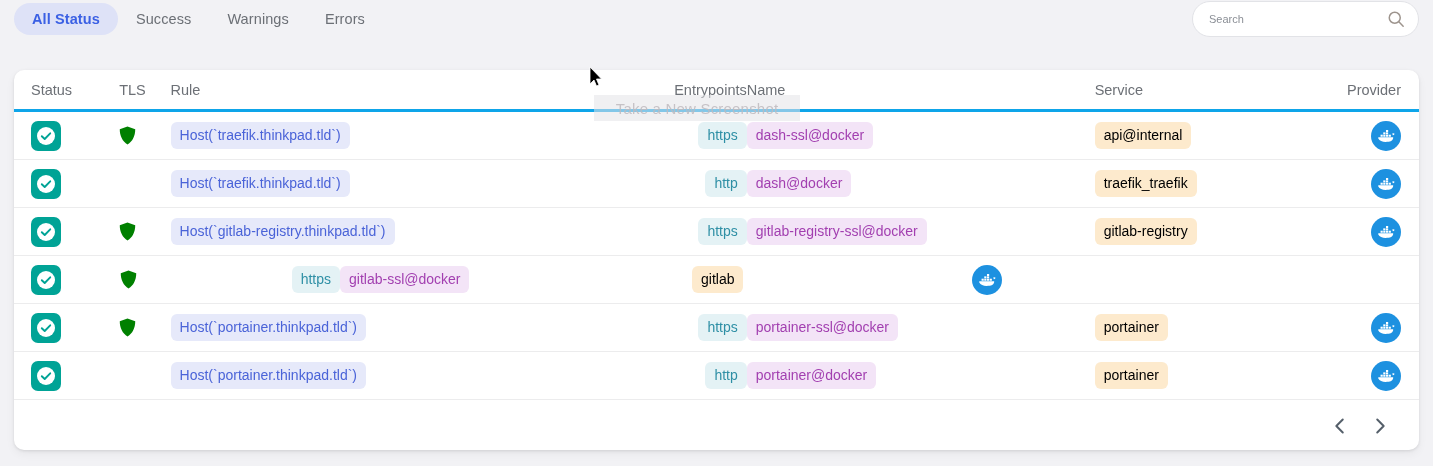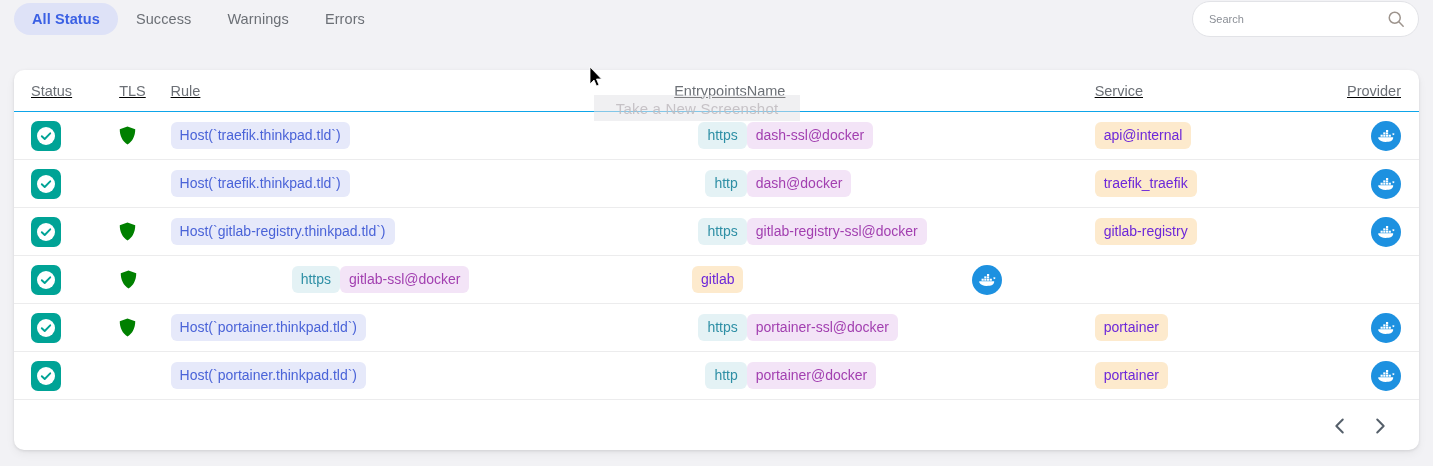--- a/index.html
+++ b/index.html
@@ -41,21 +41,21 @@
   .card {
     position: absolute; left: 14px; top: 70px;
     width: 1405px; height: 380px;
     background: #fff; border-radius: 10px;
     box-shadow: 0 1px 3px rgba(0,0,0,.10), 0 4px 10px rgba(0,0,0,.05);
     overflow: hidden;
   }
 
   .thead {
     display: flex; align-items: center; height: 42px;
-    border-bottom: 1px solid #0ea5e9; padding: 0 0 0 0; text-decoration: underline;
+    border-bottom: 3px solid #0ea5e9; padding: 0 0 0 0;
   }
   .thead .th {
     font-size: 14.5px; color: #6c7076; white-space: nowrap;
   }
 
   .row {
     display: flex; align-items: center; height: 48px;
     border-bottom: 1px solid #ececed;
   }
   .row:last-of-type { border-bottom: 1px solid #ececed; }
@@ -79,21 +79,21 @@
   .shield { width: 17px; height: 19px; display: block; }
 
   .chip {
     display: inline-block; border-radius: 6px;
     font-size: 14px; line-height: 1; padding: 6px 9px 7px;
     white-space: nowrap;
   }
   .chip-rule    { background: #e6e9fa; color: #4a63d8; }
   .chip-entry   { background: #e4f2f5; color: #2e8fa5; }
   .chip-name    { background: #f3e4f7; color: #a23fb0; }
-  .chip-service { background: #fdeacd; color: #6d28d9; }
+  .chip-service { background: #fdeacd; color: #000000; }
 
   .docker {
     width: 30px; height: 30px; border-radius: 50%;
     background: #1d91e0; display: flex; align-items: center; justify-content: center;
   }
   .docker svg { display: block; }
 
   
   .tfoot {
     position: absolute; left: 0; bottom: 0; width: 100%; height: 48px;

